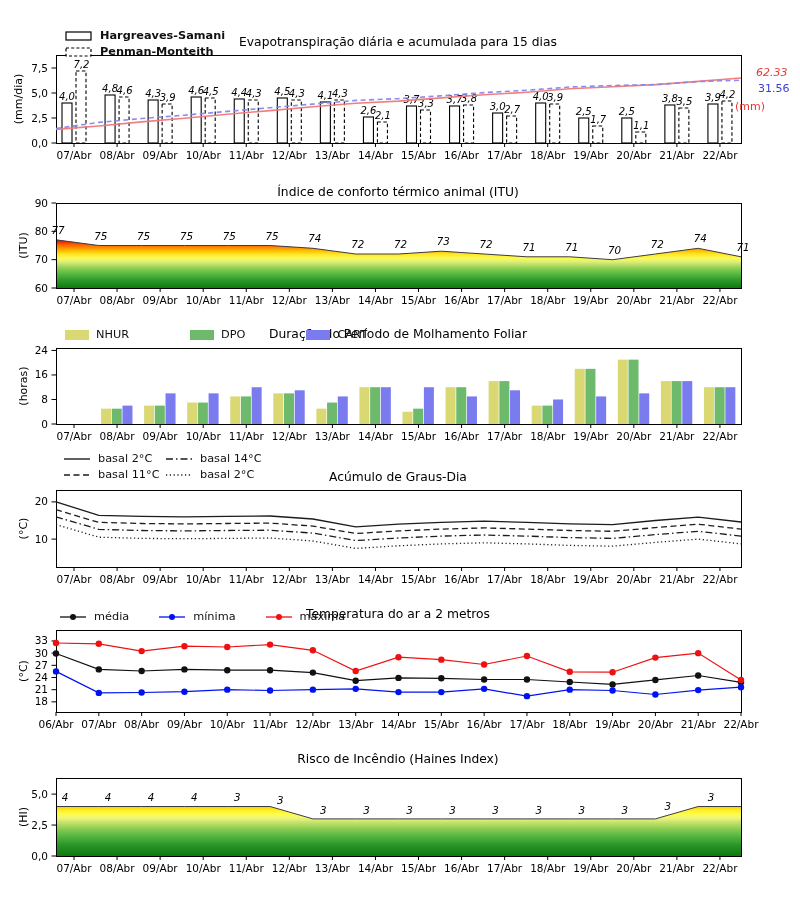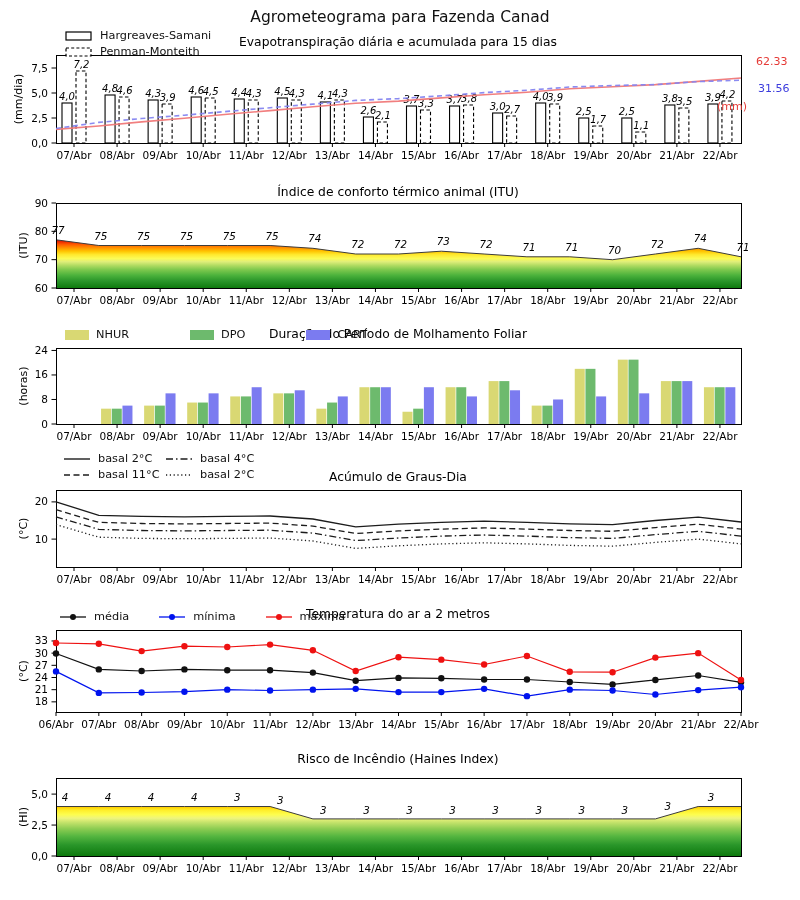--- a/index.html
+++ b/index.html
@@ -11,29 +11,28 @@
   svg text{fill:#000;}
   .legend{position:absolute;z-index:5;font-size:11.3px;color:#111;}
   .legend .item{display:flex;align-items:center;gap:6px;white-space:nowrap;}
   #legend-evapo{left:64px;top:29px;display:flex;flex-direction:column;gap:3px;}
   #legend-molhamento{left:64px;top:328px;display:flex;flex-direction:row;gap:60px;}
   #legend-graus{left:62px;top:452px;display:grid;grid-template-columns:102px auto;row-gap:3px;}
   #legend-temp{left:58px;top:610px;display:flex;flex-direction:row;gap:28px;}
   .ann{position:absolute;font-size:11px;z-index:6;}
   .ann.red{color:#e53935;}
   .ann.blue{color:#3b3bdd;}
-  #ann-hs{left:756px;top:55px;}
+  #ann-hs{left:756px;top:66px;font-style:italic;}
   #ann-pm{left:758px;top:82px;}
-  #ann-unit{left:717px;top:100px;}
+  #ann-unit{left:735px;top:100px;}
 </style>
 </head>
 <body>
 
 <div id="root">
-  <div id="main-title">Agrometeograma para Fazenda Canad</div>
   <div id="charts">
       <svg width="800" height="165" class="panel" style="top: 0px;">
         <rect x="56" y="55" width="685" height="88" fill="none" stroke="#000" stroke-width="1" shape-rendering="crispEdges"></rect>
         <text x="398" y="46" text-anchor="middle" font-size="12.3">Evapotranspiração diária e acumulada para 15 dias</text>
         <text text-anchor="middle" font-size="11" transform="translate(22,99) rotate(-90)">(mm/dia)</text>
         <line x1="51.5" y1="143" x2="56" y2="143" stroke="#000" stroke-width="1"></line>
         <text x="48" y="146.5" text-anchor="end" font-size="10.5">0,0</text>
         <line x1="51.5" y1="118" x2="56" y2="118" stroke="#000" stroke-width="1"></line>
         <text x="48" y="121.5" text-anchor="end" font-size="10.5">2,5</text>
         <line x1="51.5" y1="93" x2="56" y2="93" stroke="#000" stroke-width="1"></line>
@@ -532,21 +531,21 @@
         <text x="452.5625" y="88.85714285714286" text-anchor="middle" font-size="10.3" font-style="italic">3</text>
         <text x="495.625" y="88.85714285714286" text-anchor="middle" font-size="10.3" font-style="italic">3</text>
         <text x="538.6875" y="88.85714285714286" text-anchor="middle" font-size="10.3" font-style="italic">3</text>
         <text x="581.75" y="88.85714285714286" text-anchor="middle" font-size="10.3" font-style="italic">3</text>
         <text x="624.8125" y="88.85714285714286" text-anchor="middle" font-size="10.3" font-style="italic">3</text>
         <text x="667.875" y="85.24226624956552" text-anchor="middle" font-size="10.3" font-style="italic">3</text>
         <text x="710.9375" y="76.47619047619048" text-anchor="middle" font-size="10.3" font-style="italic">3</text>
       </svg>
     </div>
   <div id="legends">
-      <div class="legend" id="legend-evapo" style="flex-direction: column;">
+      <div class="legend" id="legend-evapo" style="flex-direction: column; font-weight: bold;">
         <div class="item">
           <svg width="30" height="12">
             <rect x="2" y="2" width="25" height="8" fill="#fff" stroke="#000" stroke-width="1.2"></rect>
           </svg>
           <span>Hargreaves-Samani</span>
         </div>
         <div class="item">
           <svg width="30" height="12">
             <rect x="2" y="2" width="25" height="8" fill="#fff" stroke="#000" stroke-width="1.2" stroke-dasharray="3,2.2"></rect>
           </svg>
@@ -577,21 +576,21 @@
         <div class="item">
           <svg width="30" height="12">
             <line x1="2" y1="6" x2="28" y2="6" stroke="#1c1c1c" stroke-width="1.4"></line>
           </svg>
           <span>basal 2°C</span>
         </div>
         <div class="item">
           <svg width="30" height="12">
             <line x1="2" y1="6" x2="28" y2="6" stroke="#1c1c1c" stroke-width="1.4" stroke-dasharray="7,3,1.5,3"></line>
           </svg>
-          <span>basal 4°C</span>
+          <span>basal 14°C</span>
         </div>
         <div class="item">
           <svg width="30" height="12">
             <line x1="2" y1="6" x2="28" y2="6" stroke="#1c1c1c" stroke-width="1.4" stroke-dasharray="6,3.5"></line>
           </svg>
           <span>basal 11°C</span>
         </div>
         <div class="item">
           <svg width="30" height="12">
             <line x1="2" y1="6" x2="28" y2="6" stroke="#1c1c1c" stroke-width="1.4" stroke-dasharray="1.2,2.6"></line>

